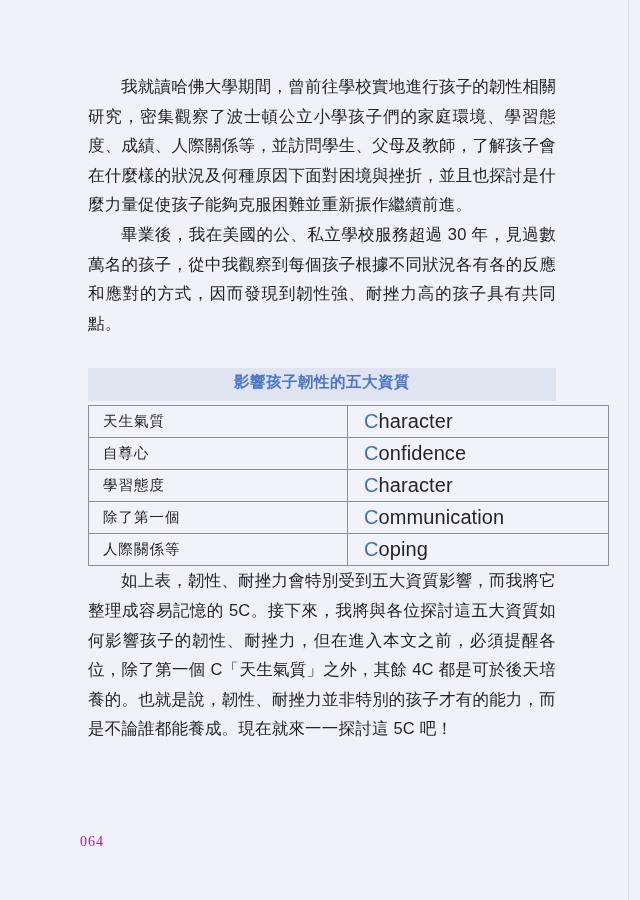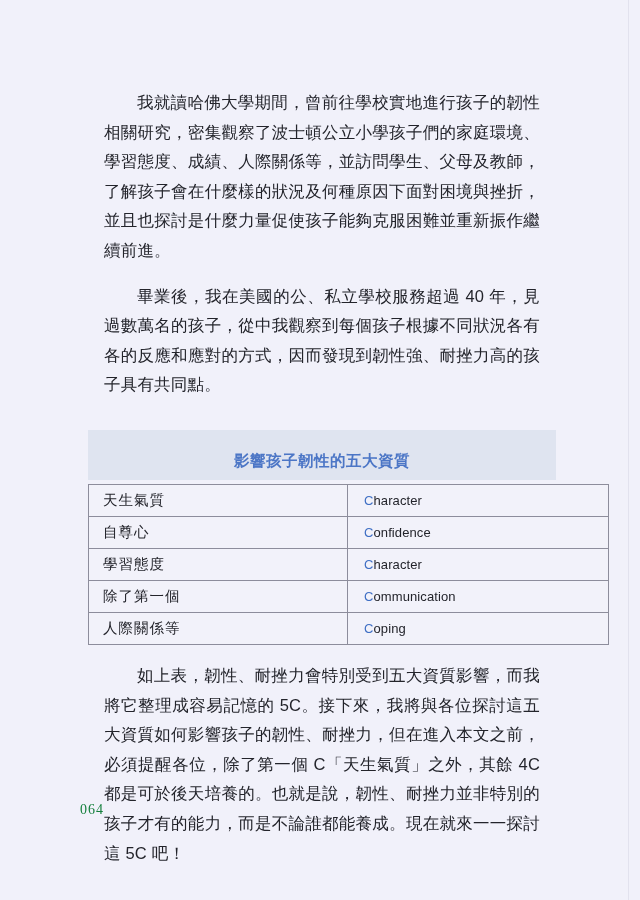--- a/index.html
+++ b/index.html
@@ -34,21 +34,21 @@
   }
 
   .content {
     position: absolute;
     left: 88px;
     top: 72px;
     width: 468px;
   }
 
   p.body-par {
-    margin: 16px;
+    margin: 0;
     font-size: 16.5px;
     line-height: 29.6px;
     color: #23242b;
     text-align: justify;
     text-justify: inter-ideograph;
     text-indent: 2em;
     letter-spacing: 0.2px;
   }
 
   
@@ -56,21 +56,21 @@
     margin-top: 30px;
     width: 468px;
   }
 
   .table-caption {
     background: #dfe4f0;
     color: #4c76c6;
     font-weight: bold;
     font-size: 15.5px;
     text-align: center;
-    padding: 21px 0 8px 0;
+    padding: 4px 0 8px 0;
     letter-spacing: 0.5px;
   }
 
   table.five-c {
     border-collapse: collapse;
     width: 466px;
     margin-top: 4px;
     table-layout: fixed;
   }
 
@@ -85,54 +85,54 @@
   }
 
   table.five-c td.col-zh {
     width: 232px;
     letter-spacing: 1px;
   }
 
   table.five-c td.col-en {
     width: 232px;
     padding-left: 16px;
-    font-size: 13px;
+    font-size: 20px;
     letter-spacing: 0.1px;
   }
 
   .c-accent {
     color: #3f6fc4;
   }
 
   .after-table {
     margin-top: 34px;
   }
 
   .page-number {
     position: absolute;
     left: 80px;
-    top: 802px;
+    top: 834px;
     font-family: "Liberation Serif", "DejaVu Serif", serif;
     font-size: 14px;
-    color: #15803d;
+    color: #a21caf;
     letter-spacing: 1px;
   }
 </style>
 </head>
 <body>
 
 <div class="page">
 
   <div class="page-edge-rule"></div>
 
   <div class="content">
 
     <p class="body-par">我就讀哈佛大學期間，曾前往學校實地進行孩子的韌性相關研究，密集觀察了波士頓公立小學孩子們的家庭環境、學習態度、成績、人際關係等，並訪問學生、父母及教師，了解孩子會在什麼樣的狀況及何種原因下面對困境與挫折，並且也探討是什麼力量促使孩子能夠克服困難並重新振作繼續前進。</p>
 
-    <p class="body-par">畢業後，我在美國的公、私立學校服務超過 40 年，見過數萬名的孩子，從中我觀察到每個孩子根據不同狀況各有各的反應和應對的方式，因而發現到韌性強、耐挫力高的孩子具有共同點。</p>
+    <p class="body-par">畢業後，我在美國的公、私立學校服務超過 30 年，見過數萬名的孩子，從中我觀察到每個孩子根據不同狀況各有各的反應和應對的方式，因而發現到韌性強、耐挫力高的孩子具有共同點。</p>
 
     <div class="table-block">
 
       <div class="table-caption">影響孩子韌性的五大資質</div>
 
       <table class="five-c">
         <tbody>
           <tr>
             <td class="col-zh">天生氣質</td>
             <td class="col-en"><span class="c-accent">C</span><span>haracter</span></td>

